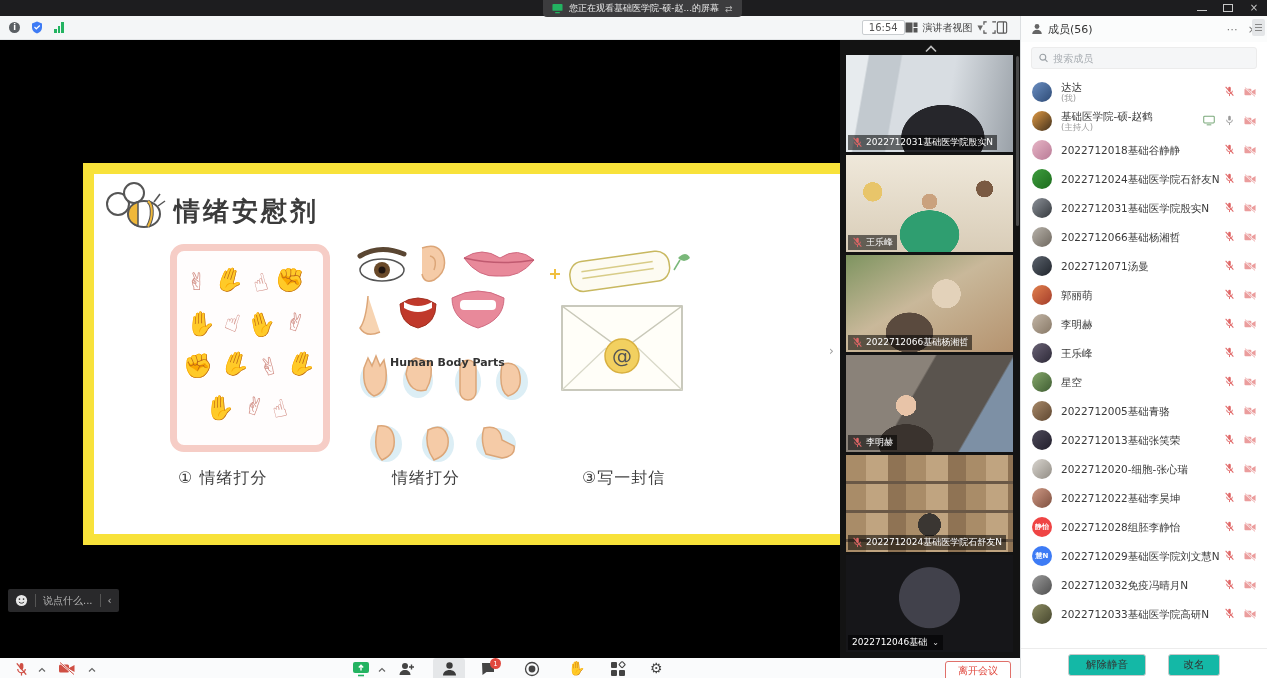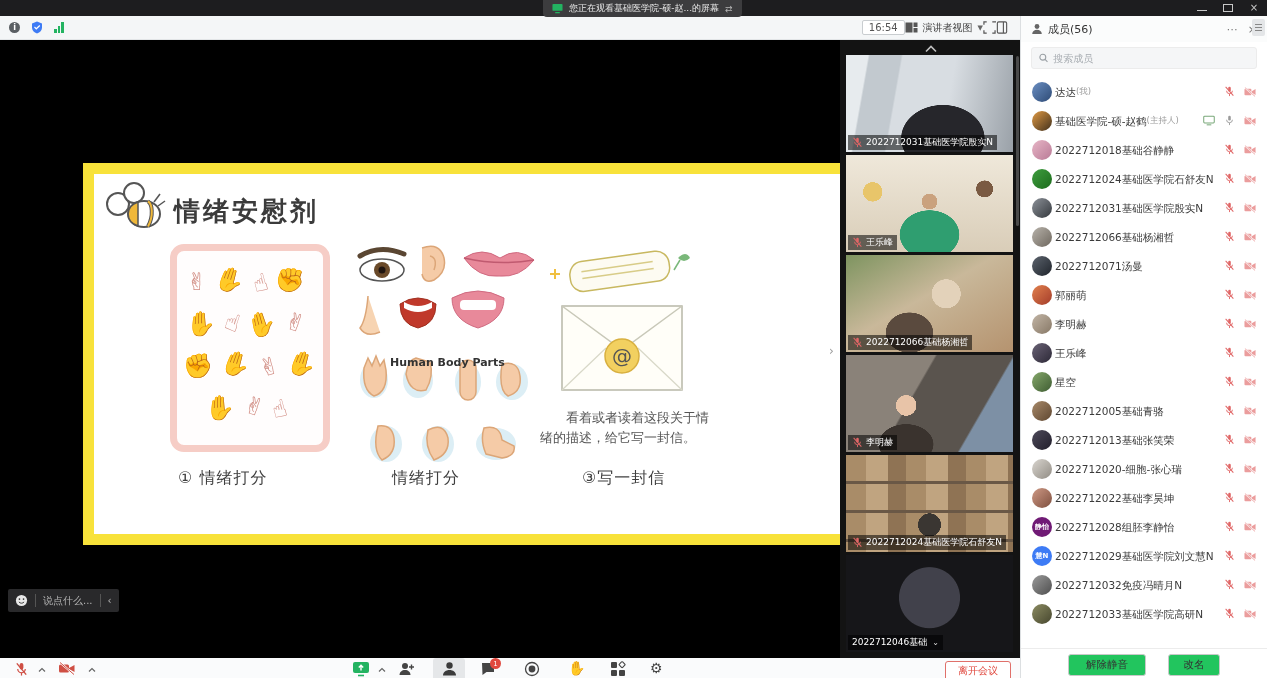--- a/index.html
+++ b/index.html
@@ -72,31 +72,31 @@
 .mp-actions{margin-left:auto;display:flex;align-items:center;gap:10px;color:#777;font-size:11px}
 .mp-handle{position:absolute;right:2px;top:3px;width:13px;height:17px;background:#e4e6e8;border-radius:2px;display:flex;flex-direction:column;justify-content:center;gap:2px;align-items:center}
 .mp-handle i{width:7px;height:1px;background:#888;display:block}
 .mp-search{margin:5px 10px 4px;height:22px;background:#f5f6f7;border:1px solid #ececec;border-radius:3px;display:flex;align-items:center;gap:5px;padding:0 7px}
 .mp-search input{border:0;outline:0;background:transparent;font-size:10px;color:#333;width:100%;font-family:inherit}
 .mp-search input::placeholder{color:#a8adb2}
 .speak-toast{position:absolute;top:26px;right:13px;width:163px;height:22px;background:rgba(38,38,40,.95);border-radius:3px;color:#fff;font-size:9.5px;display:flex;align-items:center;gap:6px;padding:0 8px;z-index:12;white-space:nowrap;overflow:hidden}
 .member-list{flex:1;overflow:hidden;padding-top:4px}
 .member-row{height:29px;display:flex;align-items:center;padding:0 11px}
 .avatar{width:20px;height:20px;border-radius:50%;flex:none;display:flex;align-items:center;justify-content:center;color:#fff;font-size:7px;font-weight:bold;letter-spacing:0}
-.m-names{display:flex;flex-direction:row;margin-left:3px;overflow:hidden}
+.m-names{display:flex;flex-direction:column;margin-left:9px;overflow:hidden}
 .m-name{font-size:10.5px;color:#3a3a3a;white-space:nowrap;overflow:hidden;text-overflow:ellipsis;max-width:160px;line-height:12px}
 .m-sub{font-size:8.5px;color:#9a9a9a;line-height:10px}
 .m-icons{margin-left:auto;display:flex;align-items:center;gap:9px}
 .m-icon{display:inline-flex}
 .m-icon.mic-off{color:#e06666}
 .m-icon.cam-off{color:#eb9d9d}
 .m-icon.mic-on{color:#9a9a9a}
 .m-icon.screen{color:#79a879}
 .mp-footer{height:30px;border-top:1px solid #ececec;display:flex;justify-content:center;align-items:flex-start;gap:22px;padding-top:5px}
-.mp-btn{border:1px solid #c9c9c9;border-radius:3px;background:#22c55e;font-size:10.5px;color:#333;padding:3px 0;text-align:center;font-family:inherit}
+.mp-btn{border:1px solid #c9c9c9;border-radius:3px;background:#14b8a6;font-size:10.5px;color:#333;padding:3px 0;text-align:center;font-family:inherit}
 .btn-unmute{width:78px}.btn-rename{width:52px}
 
 
 .bottombar{position:absolute;left:0;top:658px;width:1020px;height:20px;background:#fafbfc;z-index:15;overflow:hidden}
 .tool{position:absolute;top:3px;display:flex;align-items:flex-start}
 .tool-members-box{position:absolute;left:433px;top:0;width:32px;height:20px;background:#e5e7e9;border-radius:3px 3px 0 0;display:flex;justify-content:center;padding-top:3px}
 .badge{position:absolute;left:10px;top:-3px;min-width:11px;height:11px;background:#e0483e;border-radius:6px;color:#fff;font-size:7px;display:flex;align-items:center;justify-content:center;padding:0 2px}
 .glyph-tool{font-size:14px;color:#444;line-height:15px}
 .leave-btn{position:absolute;left:945px;top:3px;width:66px;height:20px;border:1px solid #e0706a;border-radius:3px;background:#fff;color:#e0483e;font-size:10px;display:flex;align-items:center;justify-content:center;font-family:inherit}
 </style>
@@ -213,21 +213,20 @@
           <line x1="40" y1="25" x2="112" y2="25" stroke="#d8cc88" stroke-width="1.5"></line>
         </g>
         <path d="M136 10 q8 -8 12 0 q-6 6 -12 0z" fill="#7ab87a"></path>
         <line x1="138" y1="12" x2="132" y2="22" stroke="#7ab87a" stroke-width="1.5"></line>
         <path d="M20 58h120v84H20z" fill="#fffef8" stroke="#b8b8a8" stroke-width="1.5"></path>
         <path d="M20 58l60 44 60-44" fill="none" stroke="#c8c8b8" stroke-width="1.5"></path>
         <path d="M20 142l44-42M140 142l-44-42" fill="none" stroke="#d8d8c8" stroke-width="1.2"></path>
         <circle cx="80" cy="108" r="17" fill="#f2d060" stroke="#d8b040" stroke-width="1.5"></circle>
         <text x="80" y="115" font-size="20" text-anchor="middle" fill="#555" font-family="DejaVu Sans, sans-serif">@</text>
       </svg>
-      <div class="letter-note">看着或者读着这段关于情绪的描述，给它写一封信。</div>
 
       <div class="cap cap1">① 情绪打分</div>
       <div class="cap cap2">情绪打分</div>
       <div class="cap cap3">③写一封信</div>
     </div>
   </div>
 </div>
 
 <div class="chat-bubble">
   <svg width="13" height="13" viewBox="0 0 14 14">
@@ -730,21 +729,21 @@
             <svg width="12" height="10" viewBox="0 0 13 10">
               <rect x="0.5" y="1.5" width="7.5" height="7" rx="1" fill="currentColor"></rect>
               <path d="M8.5 4.2L12.5 1.8v6.4L8.5 5.8z" fill="currentColor"></path>
               <line x1="1" y1="0.2" x2="12" y2="9.8" stroke="#fff" stroke-width="1.6"></line>
               <line x1="1" y1="0.2" x2="12" y2="9.8" stroke="currentColor" stroke-width="0.9"></line>
             </svg>
           </span>
         </span>
   </div>
       <div class="member-row">
-    <span class="avatar" style="background: #701a75;">静怡</span>
+    <span class="avatar" style="background: #ef4444;">静怡</span>
     <span class="m-names">
       <span class="m-name">2022712028组胚李静怡</span>
 
     </span>
     <span class="m-icons">
           <span class="m-icon mic-off">
             <svg width="11" height="11" viewBox="0 0 12 12">
               <rect x="4.6" y="0.8" width="2.8" height="5.2" rx="1.4" fill="currentColor"></rect>
               <path d="M2.8 5.2a3.2 3.2 0 0 0 6.4 0" fill="none" stroke="currentColor" stroke-width="1"></path>
               <line x1="6" y1="8.6" x2="6" y2="11" stroke="currentColor" stroke-width="1"></line>

